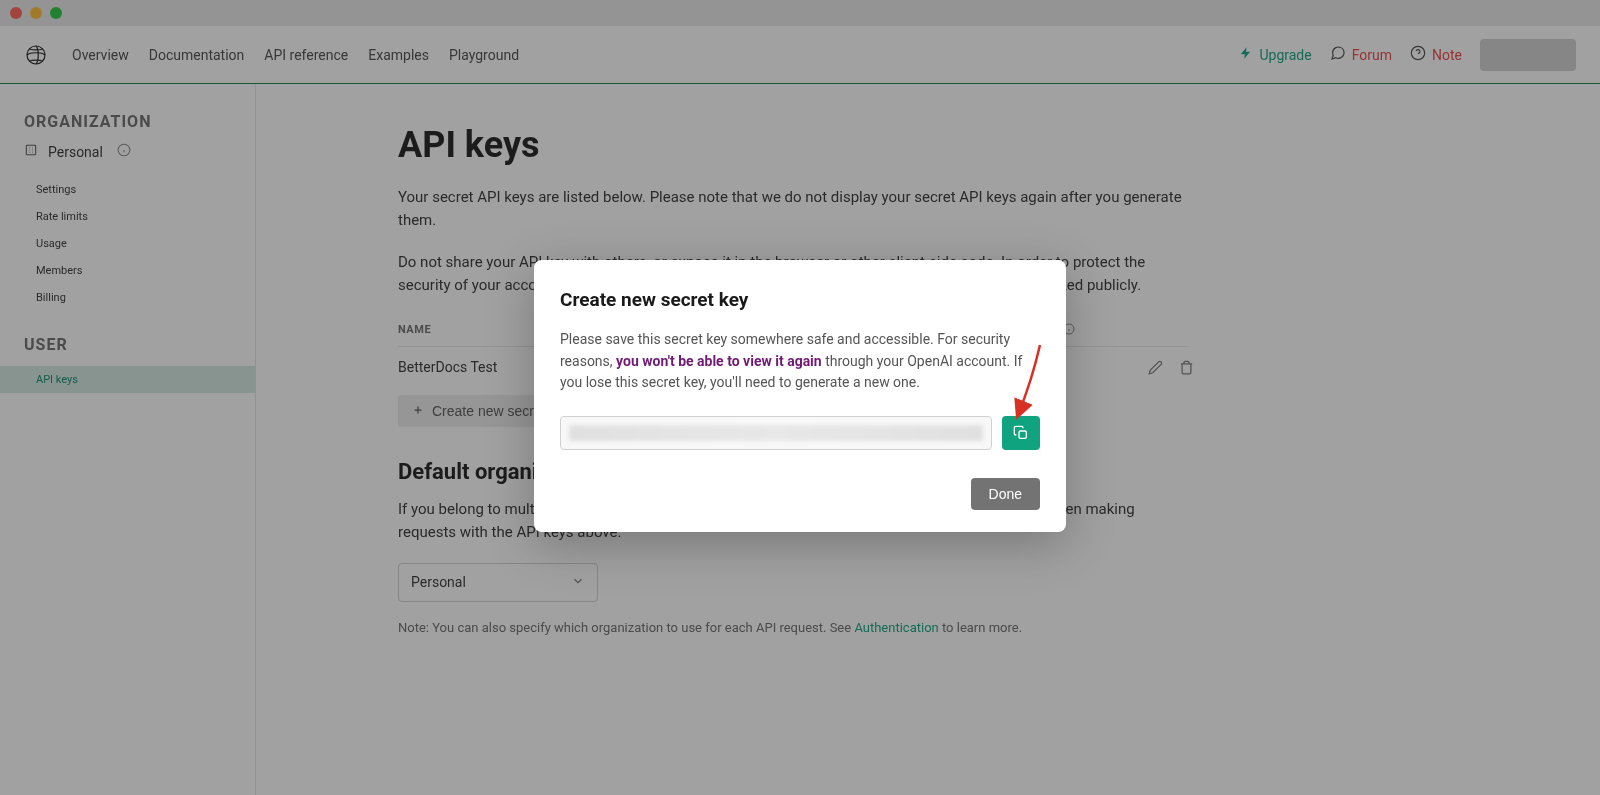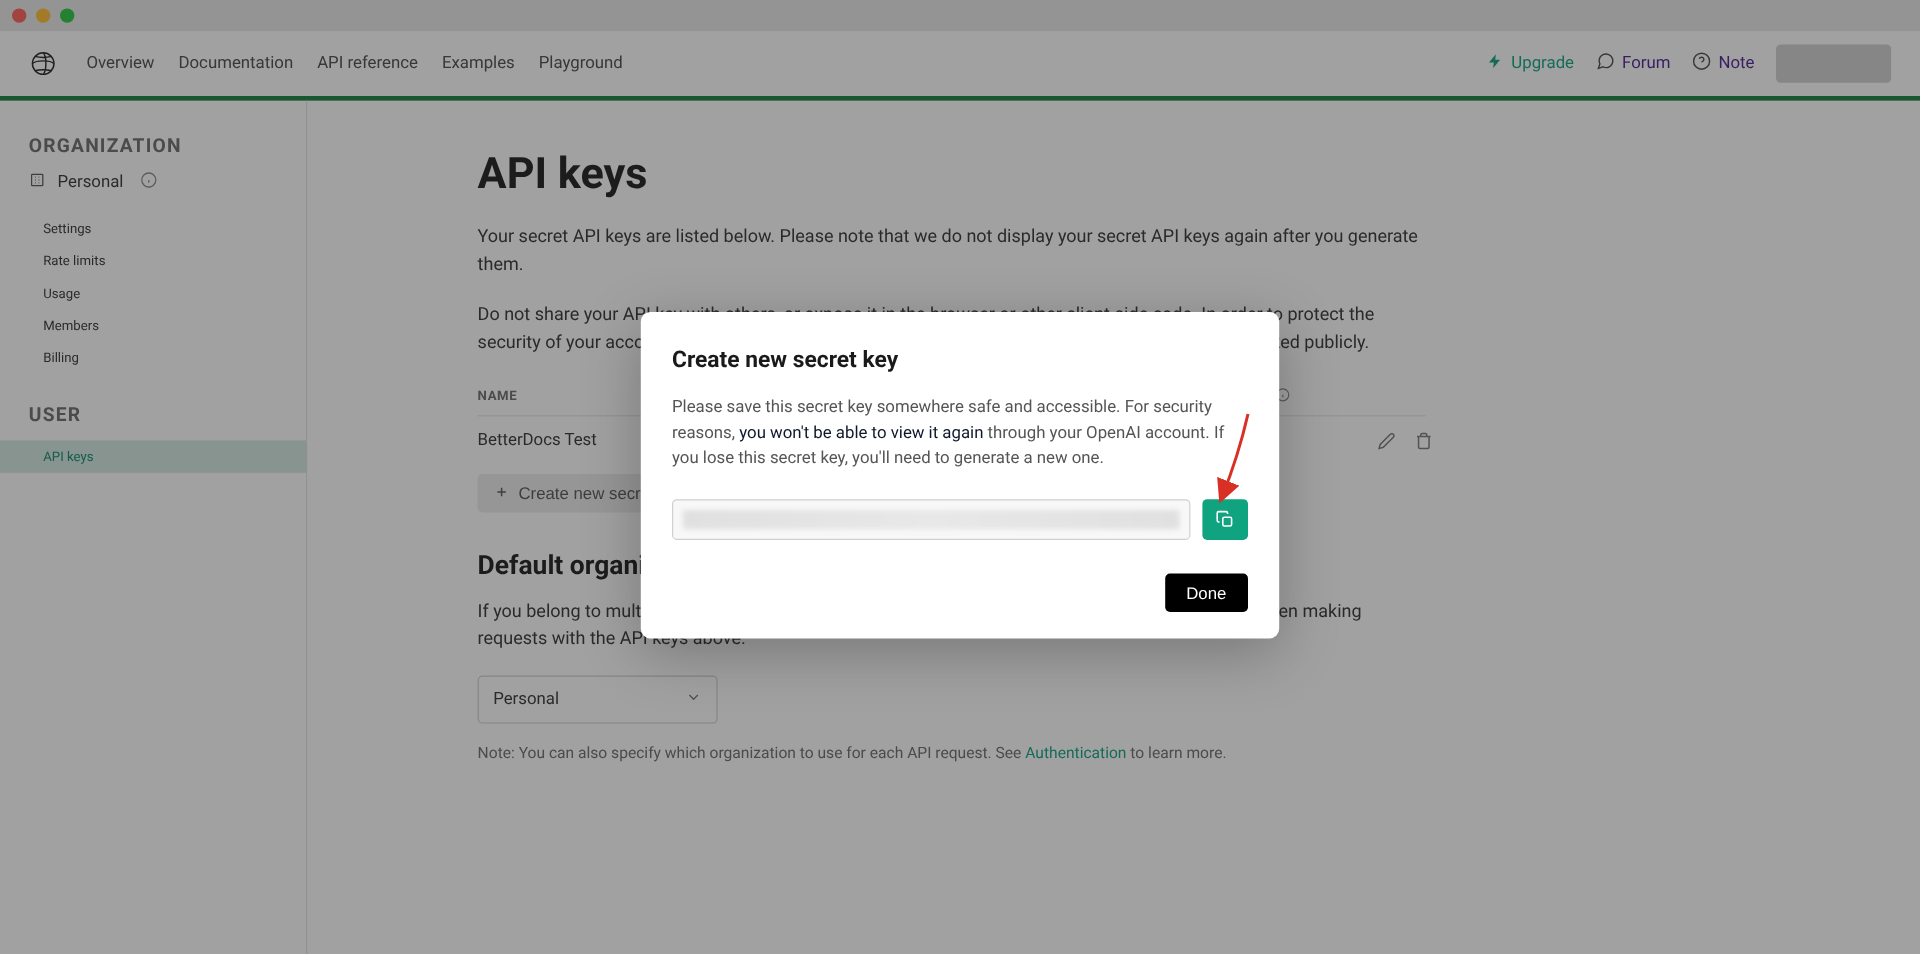--- a/index.html
+++ b/index.html
@@ -4,27 +4,27 @@
   <style>
     * { box-sizing: border-box; margin: 0; padding: 0; }
     body { font-family: -apple-system, BlinkMacSystemFont, 'Segoe UI', Roboto, sans-serif; background: #ececec; width: 1600px; height: 795px; overflow: hidden; position: relative; }
     
     .window-chrome { height: 26px; background: #e8e8e8; display: flex; align-items: center; padding: 0 10px; gap: 8px; }
     .traffic-light { width: 12px; height: 12px; border-radius: 50%; }
     .traffic-close { background: #ff5f56; }
     .traffic-min { background: #ffbd2e; }
     .traffic-max { background: #27c93f; }
     
-    .top-nav { height: 58px; background: #fff; border-bottom: 4px solid #15803d; display: flex; align-items: center; padding: 0 24px; justify-content: space-between; }
+    .top-nav { height: 58px; background: #fff; border-bottom: 1px solid #15803d; display: flex; align-items: center; padding: 0 24px; justify-content: space-between; }
     .nav-left { display: flex; align-items: center; gap: 16px; }
     .logo svg { display: block; }
     .nav-links { display: flex; gap: 20px; margin-left: 8px; }
     .nav-link { color: #4a4a4a; font-size: 14px; text-decoration: none; cursor: pointer; }
     .nav-right { display: flex; align-items: center; gap: 18px; }
-    .nav-right-item { display: flex; align-items: center; gap: 6px; color: #4c1d95; font-size: 14px; cursor: pointer; }
+    .nav-right-item { display: flex; align-items: center; gap: 6px; color: #ef4444; font-size: 14px; cursor: pointer; }
     .upgrade { color: #10a37f; }
     .avatar-placeholder { width: 96px; height: 32px; background: #d0d0d0; border-radius: 4px; }
     
     .content-area { display: flex; height: calc(795px - 26px - 58px); background: #fff; }
     .sidebar { width: 256px; border-right: 1px solid #e5e5e5; padding: 28px 0; }
     .sidebar-heading { font-size: 16px; font-weight: 700; letter-spacing: 1px; color: #6b6b6b; padding: 0 24px; margin-bottom: 12px; }
     .sidebar-item { display: flex; align-items: center; gap: 8px; padding: 7px 36px; font-size: 11px; color: #333; cursor: pointer; }
     .sidebar-item.active { background: #d4e8e0; color: #0d8a6a; }
     .sidebar-section-gap { height: 24px; }
     .personal-row { display: flex; align-items: center; gap: 10px; padding: 0 24px 16px; font-size: 14px; color: #333; }
@@ -48,28 +48,28 @@
     .section-title { font-size: 22px; font-weight: 700; color: #1a1a1a; margin: 32px 0 14px; }
     .select-wrap { display: inline-flex; align-items: center; justify-content: space-between; border: 1px solid #d0d0d0; border-radius: 4px; padding: 10px 12px; width: 200px; cursor: pointer; font-size: 14px; color: #333; }
     .note { font-size: 13px; color: #6b6b6b; margin-top: 18px; }
     .note a { color: #10a37f; text-decoration: none; }
     
     
     .overlay { position: absolute; inset: 0; background: rgba(30,30,30,0.42); display: flex; align-items: flex-start; justify-content: center; }
     .modal { background: #fff; width: 532px; border-radius: 8px; margin-top: 260px; padding: 28px 26px 22px; position: relative; box-shadow: 0 12px 48px rgba(0,0,0,0.25); }
     .modal-title { font-size: 19px; font-weight: 700; color: #1a1a1a; margin-bottom: 18px; }
     .modal-desc { font-size: 14px; color: #555; line-height: 1.55; margin-bottom: 22px; }
-    .modal-desc b { color: #0f172a; font-weight: 400; text-align: right; }
+    .modal-desc b { color: #701a75; font-weight: 700; text-align: right; }
     .key-row { display: flex; gap: 10px; margin-bottom: 28px; }
     .key-field { flex: 1; border: 1px solid #d0d0d0; border-radius: 4px; height: 34px; background: #f8f8f8; padding: 4px 8px; display:flex; align-items:center; }
     .key-blur { width: 100%; height: 16px; background: linear-gradient(90deg, #e0e0e0 0%, #e8e8e8 50%, #e0e0e0 100%); filter: blur(2px); border-radius: 2px; }
     .copy-btn { width: 38px; height: 34px; background: #10a37f; border-radius: 4px; border: none; display:flex; align-items:center; justify-content:center; cursor:pointer; }
     .copy-btn svg { stroke: #fff; }
     .modal-footer { display: flex; justify-content: flex-end; }
-    .done-btn { background: #000000; color: #fff; border: none; padding: 8px 18px; border-radius: 4px; font-size: 14px; cursor: pointer; }
+    .done-btn { background: #737373; color: #fff; border: none; padding: 8px 18px; border-radius: 4px; font-size: 14px; cursor: pointer; }
     
     .arrow-annotation { position: absolute; left: 1010px; top: 340px; pointer-events:none; }
   </style>
 </head>
 <body>
 
 <div class="window-chrome">
   <div class="traffic-light traffic-close"></div>
   <div class="traffic-light traffic-min"></div>
   <div class="traffic-light traffic-max"></div>

